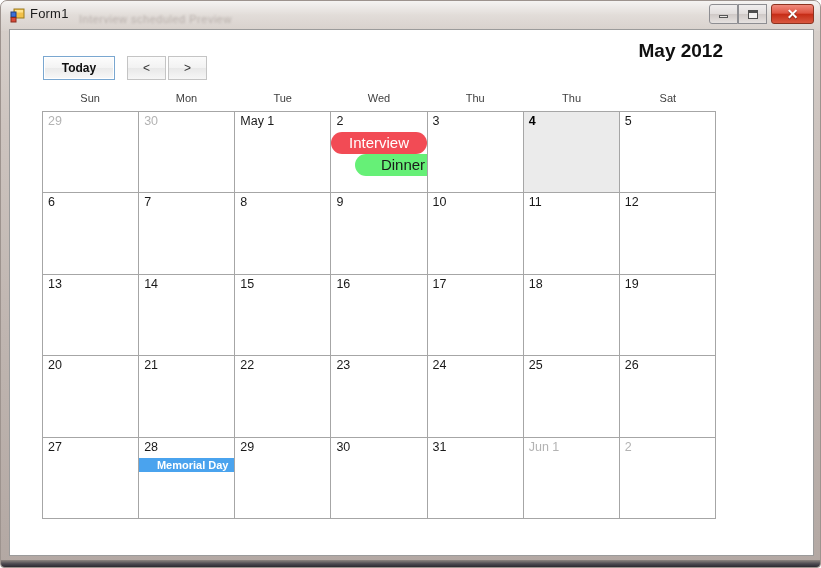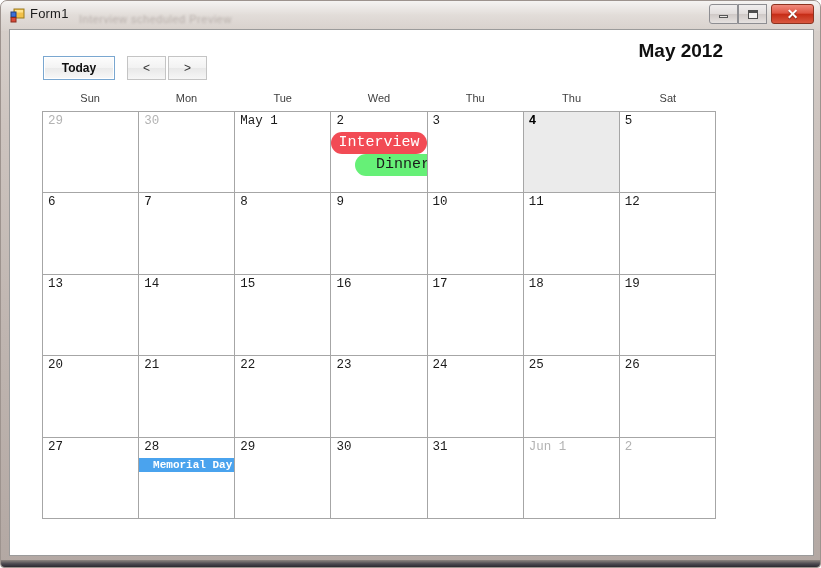--- a/index.html
+++ b/index.html
@@ -226,21 +226,20 @@
     display: flex;
   }
   .day-cell {
     flex: 1 1 0;
     position: relative;
     box-sizing: border-box;
     border-right: 1px solid #a6a6a6;
     border-bottom: 1px solid #a6a6a6;
     background: #ffffff;
     overflow: hidden;
-    font-family: Liberation Mono, monospace;
   }
   .day-cell.today {
     background: #ebebeb;
   }
   .day-num {
     position: absolute;
     left: 5px; top: 2px;
     font-size: 12.5px;
     color: #1a1a1a;
     white-space: nowrap;

